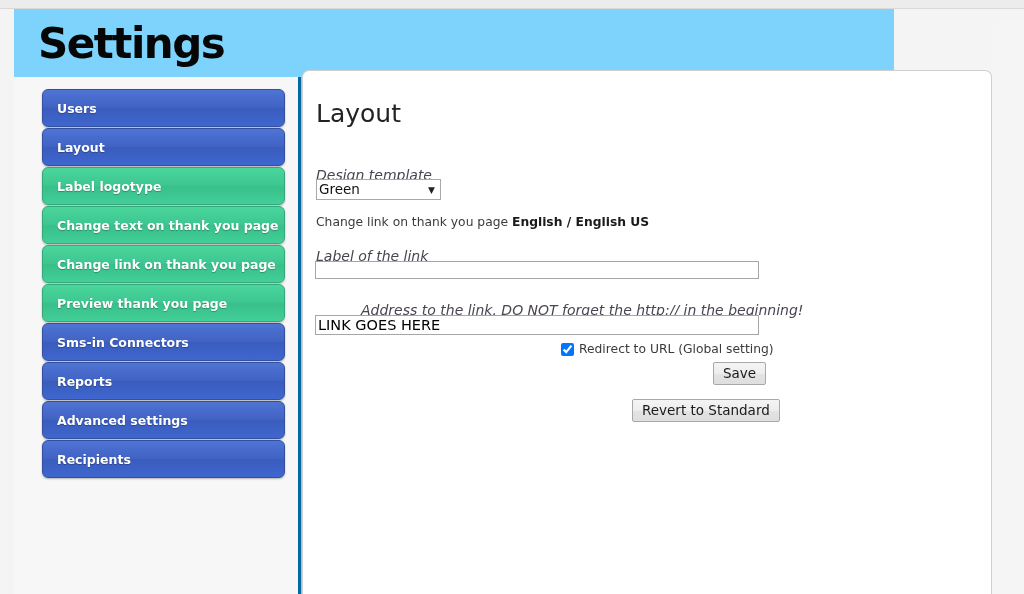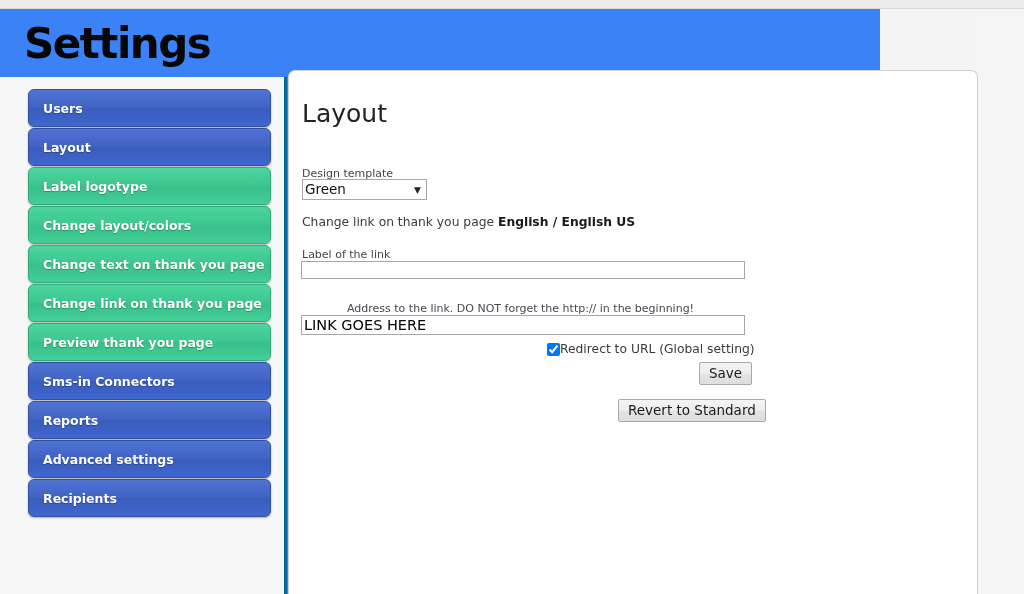--- a/index.html
+++ b/index.html
@@ -17,24 +17,24 @@
   .top-bar {
     position: absolute;
     top: 0; left: 0;
     width: 1024px;
     height: 8px;
     background: #ececec;
     border-bottom: 1px solid #d9d9d9;
   }
   .page {
     position: absolute;
-    top: 9px; left: 0;
+    top: 9px; left: 14px;
     width: 880px;
     height: 585px;
-    background: #3b82f6;
+    background: #7dd3fc;
   }
   .page-title {
     position: absolute;
     left: 24px;
     top: 14px;
     font-family: "DejaVu Sans", sans-serif;
     font-size: 42px;
     font-weight: bold;
     letter-spacing: -1.5px;
     color: #060606;
@@ -120,24 +120,25 @@
     position: absolute;
     left: 13px;
     top: 30px;
     font-size: 25px;
     font-weight: normal;
     color: #222222;
     margin: 0;
     line-height: 1;
   }
   .field-label {
-    font-size: 11px;
+    font-size: 14px;
     color: #4a4350;
     line-height: 1;
     white-space: nowrap;
+    font-style: italic;
   }
   .label-design-template {
     position: absolute;
     left: 13px;
     top: 97px;
   }
   .design-select {
     position: absolute;
     left: 13px;
     top: 108px;
@@ -214,20 +215,21 @@
     color: #000;
     padding: 0 2px;
     outline: none;
   }
   .redirect-row {
     position: absolute;
     left: 258px;
     top: 271px;
     display: flex;
     align-items: center;
+    gap: 5px;
   }
   .redirect-checkbox {
     width: 13px;
     height: 13px;
     margin: 0;
   }
   .redirect-text {
     font-size: 12.3px;
     color: #3b3b3b;
     white-space: nowrap;
@@ -261,21 +263,20 @@
 
 <div class="page">
 
   <h1 class="page-title">Settings</h1>
 
   <nav class="sidebar">
     <ul class="nav-list">
       <li class="nav-item blue">Users</li>
       <li class="nav-item blue">Layout</li>
       <li class="nav-item green">Label logotype</li>
-      <li class="nav-item green">Change layout/colors</li>
       <li class="nav-item green">Change text on thank you page</li>
       <li class="nav-item green">Change link on thank you page</li>
       <li class="nav-item green">Preview thank you page</li>
       <li class="nav-item blue">Sms-in Connectors</li>
       <li class="nav-item blue">Reports</li>
       <li class="nav-item blue">Advanced settings</li>
       <li class="nav-item blue">Recipients</li>
     </ul>
   </nav>
 

